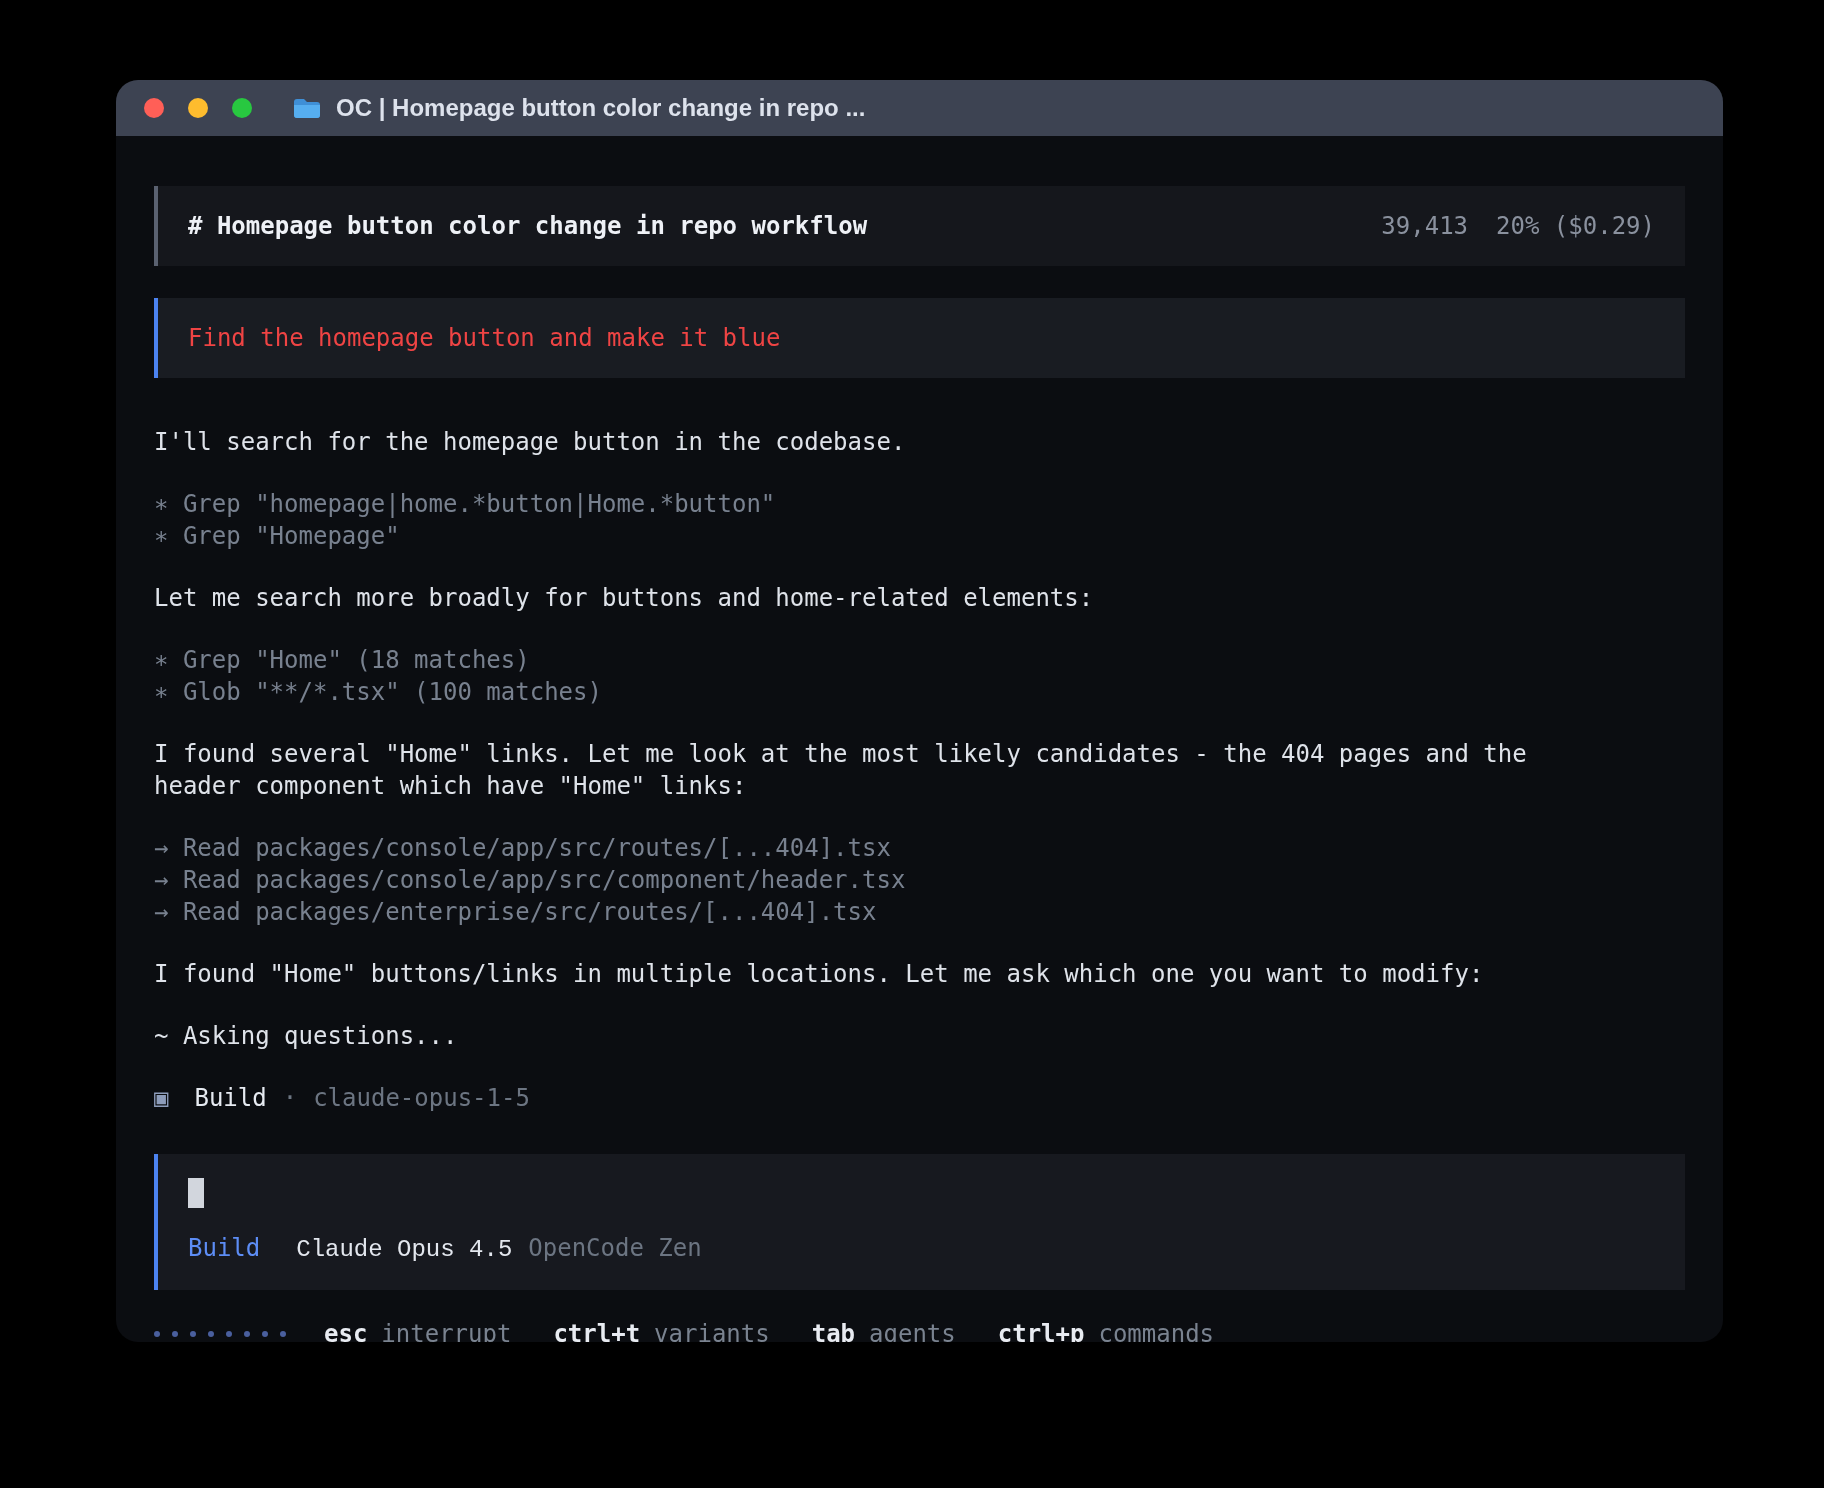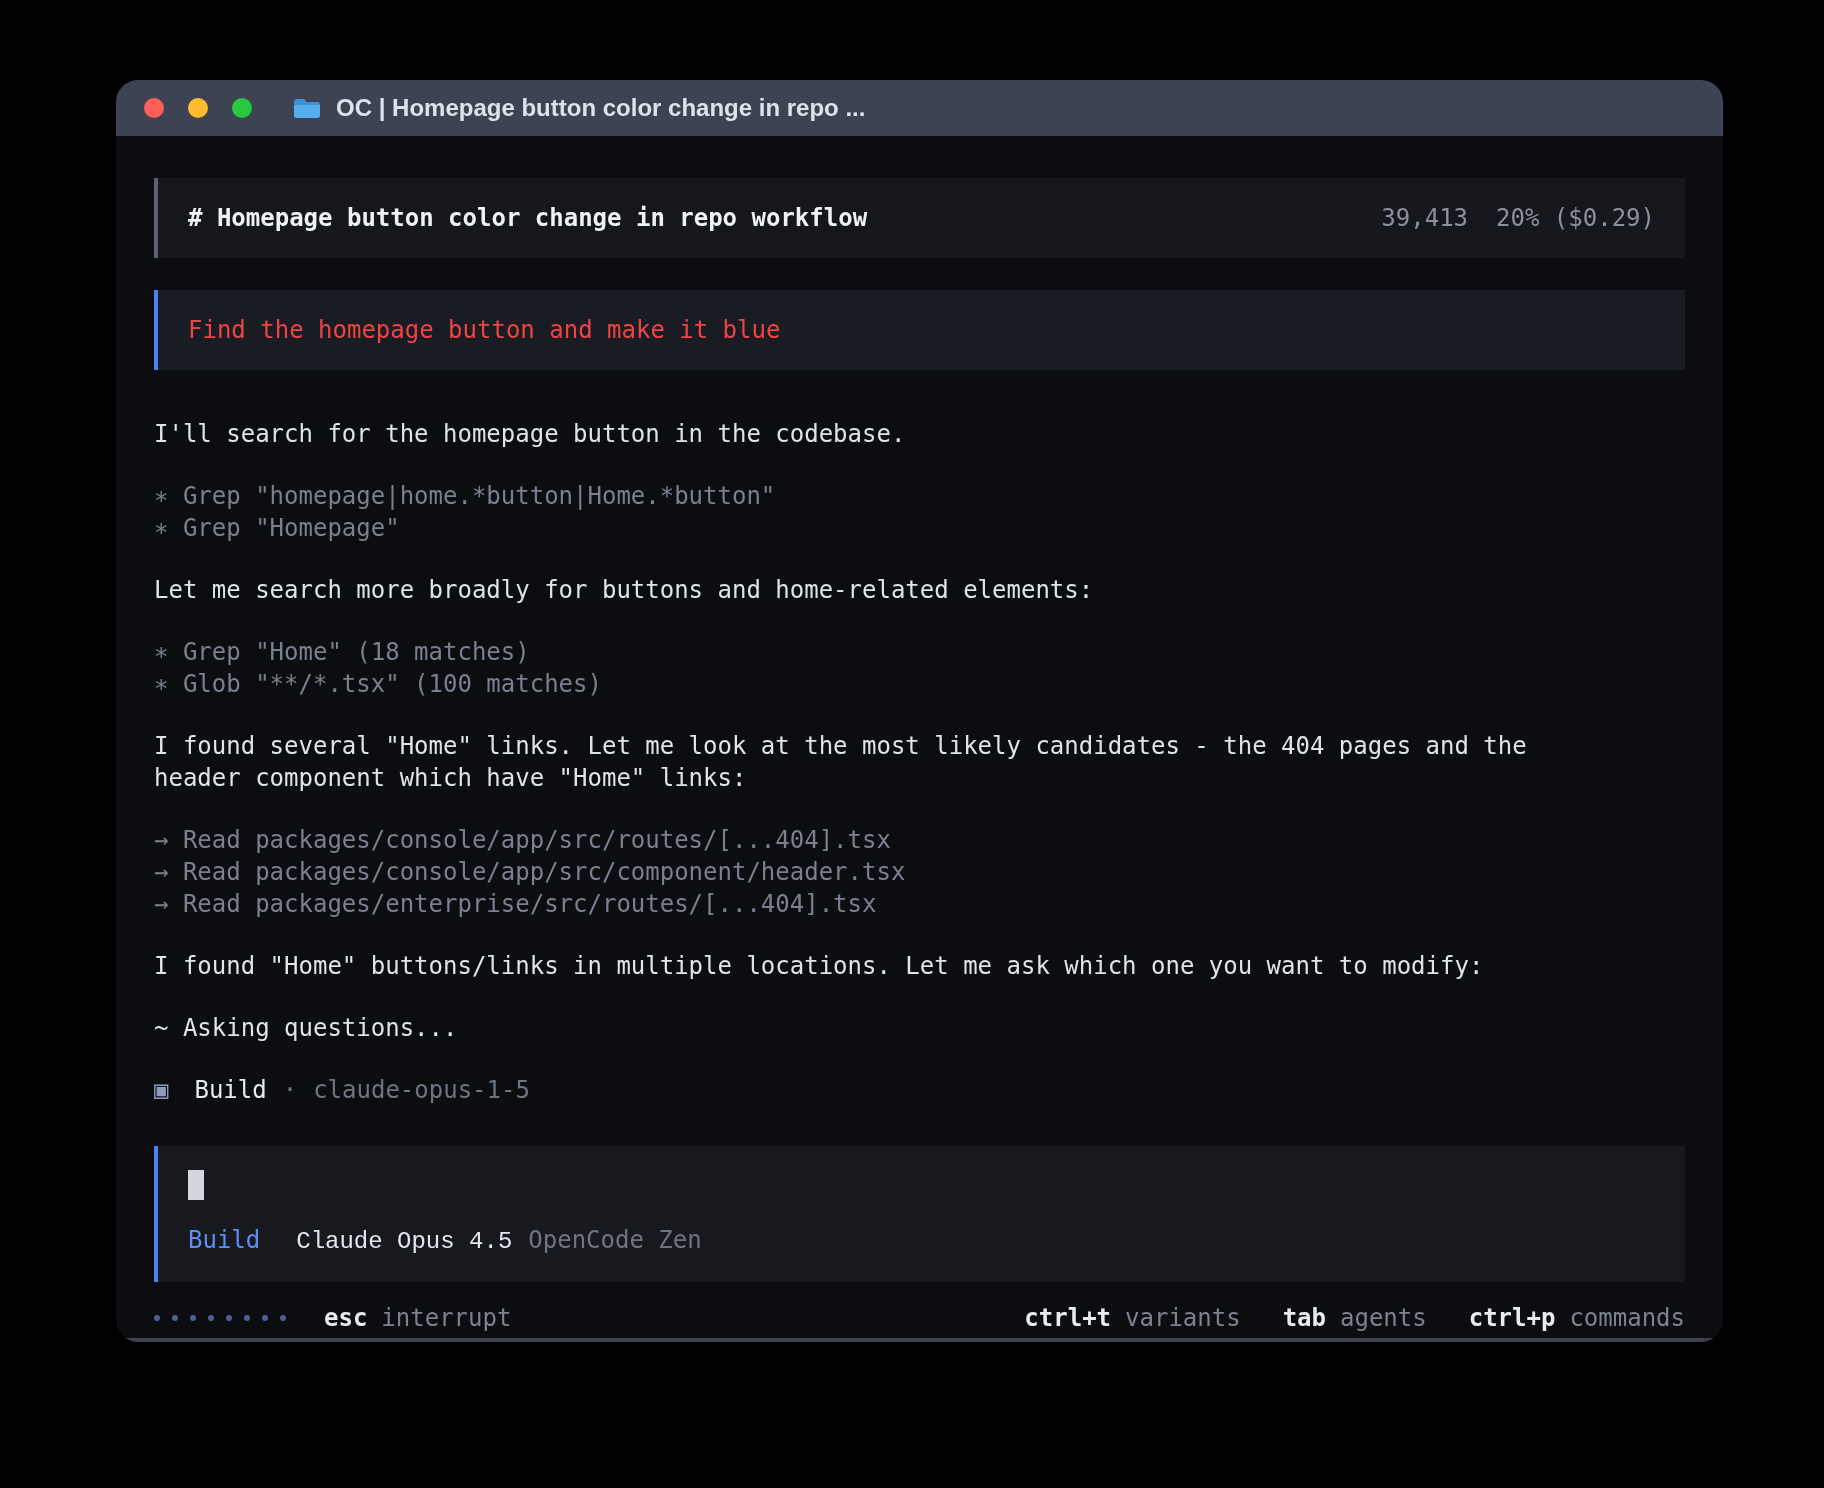--- a/index.html
+++ b/index.html
@@ -29,21 +29,21 @@
   .titlebar .folder { margin-left: 40px; display: flex; align-items: center; }
   .titlebar .wtitle {
     margin-left: 14px;
     font-family: "Liberation Sans", sans-serif;
     font-weight: 700; font-size: 24px; color: #dde2ec;
     white-space: nowrap;
   }
 
   
   .content {
-    flex: 1 1 auto; padding: 4px 38px;
+    flex: 1 1 auto; padding: 12px 38px;
     font-size: 24px; color: #dfe3ea;
     display: flex; flex-direction: column;
   }
 
   .block { border-left: 4px solid transparent; }
 
   .session-header {
     margin-top: 38px;
     background: #15171c; border-left-color: #5a6170;
     padding: 26px 30px;
@@ -80,22 +80,22 @@
     display: inline-block; width: 16px; height: 30px;
     background: #d2d6dd; vertical-align: middle;
   }
   .input-meta { margin-top: 24px; display: flex; align-items: baseline; line-height: 32px; }
   .input-mode { color: #5d8df5; margin-right: 36px; }
   .input-model { color: #e3e7ee; margin-right: 16px; font-family: Liberation Mono, monospace; }
   .input-provider { color: #6c7582; }
 
   
   .statusbar {
-    margin-top: 20px;
-    display: flex; justify-content: space-between; align-items: center;
+    margin-top: 28px;
+    display: flex; justify-content: flex-start; align-items: center;
     line-height: 32px;
   }
   .status-left { display: flex; align-items: center; }
   .spinner { display: flex; align-items: center; gap: 12px; margin-right: 38px; }
   .spinner .dot { width: 6px; height: 6px; border-radius: 50%; background: #4a5f9e; }
   .key { color: #e8ebf1; font-weight: 700; }
   .hint { color: #7a8390; }
   .status-left .hint { margin-left: 14px; }
   .status-right { display: flex; align-items: center; }
   .shortcut { display: flex; align-items: center; margin-left: 42px; }

